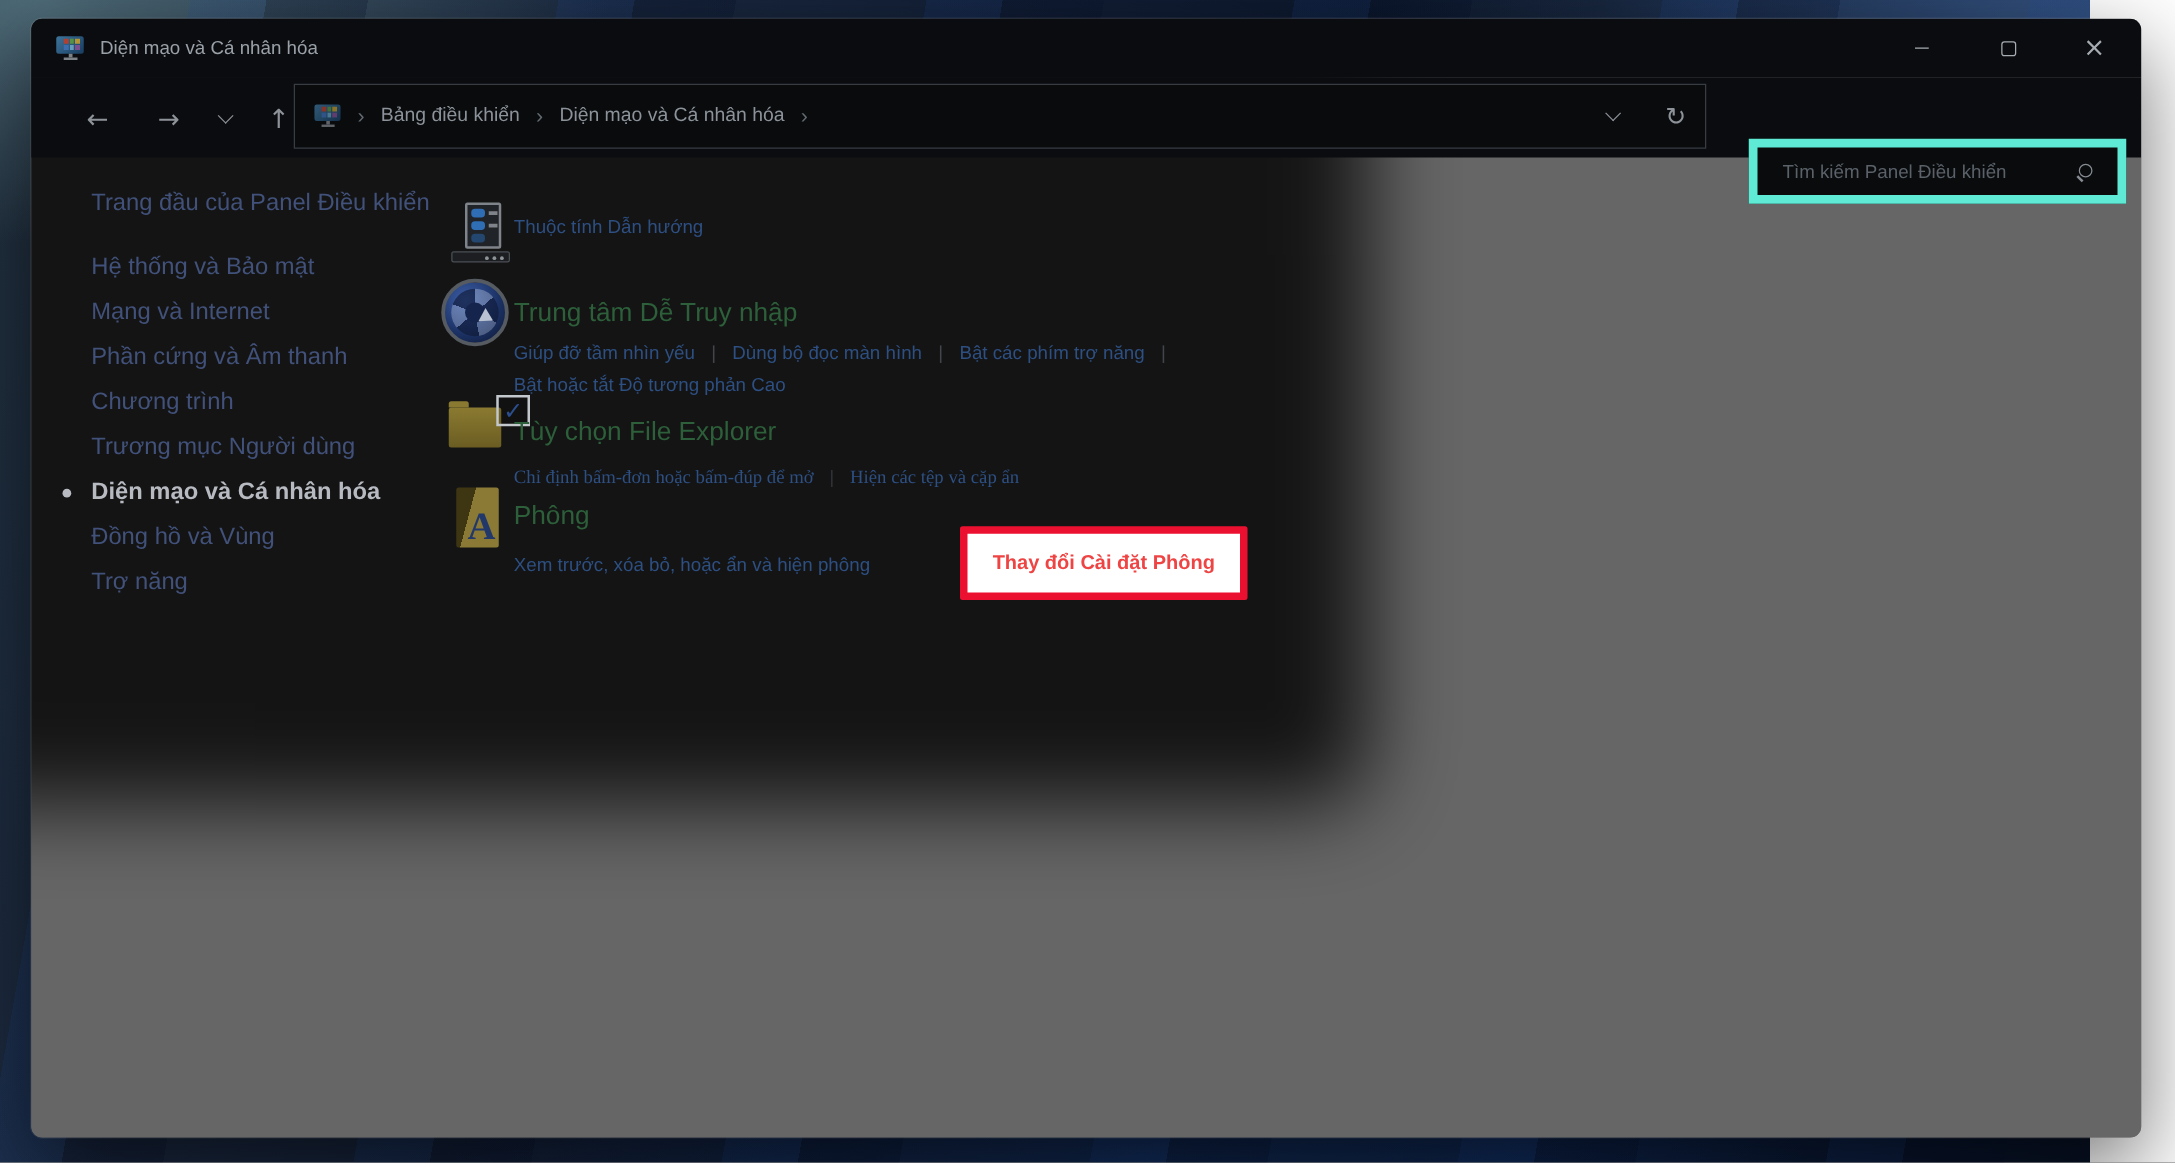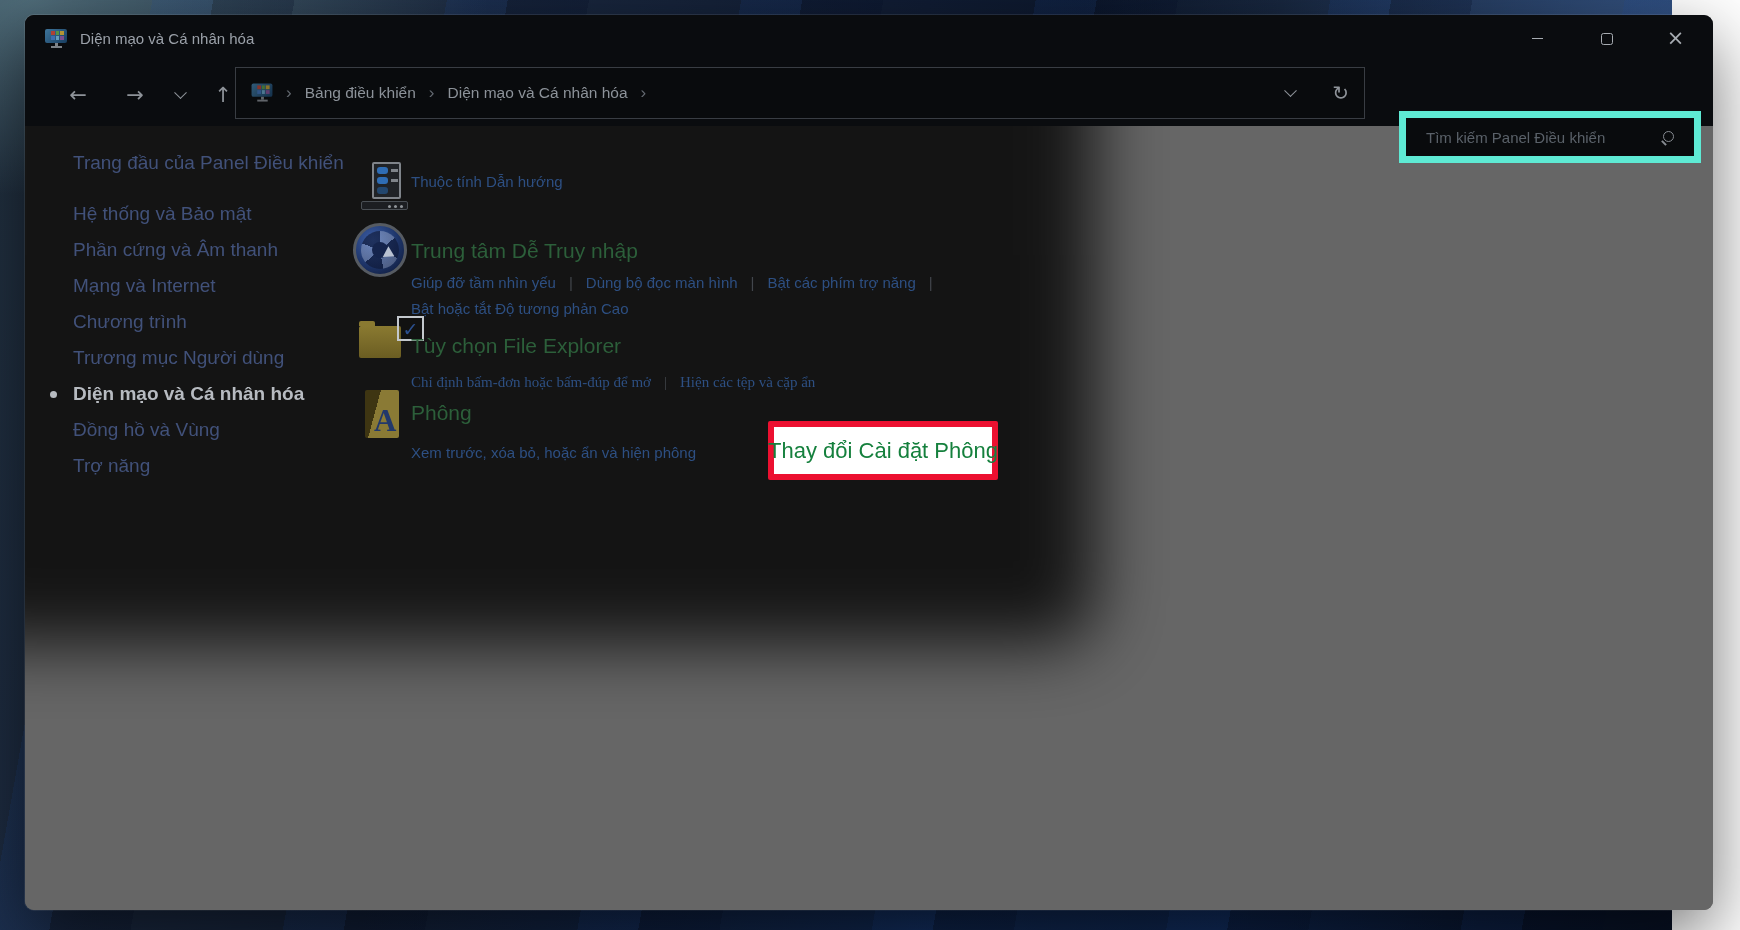--- a/index.html
+++ b/index.html
@@ -129,21 +129,21 @@
   .icon-fonts { left:340px; top:264px; width:40px; height:50px; }
   .fo-folder { position:absolute; left:0; top:0; width:34px; height:48px;
     background:linear-gradient(105deg,#3e3512 34%,#8a7a35 34%); border-radius:2px; }
   .fo-a { position:absolute; left:9px; top:13px; font-family:"Liberation Serif",serif; font-weight:bold;
     font-size:31px; color:#22386b; }
 
   
   .highlight-box { position:absolute; z-index:7; left:743px; top:295px; width:230px; height:59px;
     background:#ffffff; border:6px solid #ec1030; border-radius:2px;
     display:flex; align-items:center; justify-content:center; }
-  .highlight-box a { color:#15803d; font-size:22px; text-decoration:none; white-space:nowrap; cursor:pointer; }
+  .highlight-box a { color:#ef4444; font-size:16px; text-decoration:none; white-space:nowrap; cursor:pointer;font-weight:bold; }
 </style>
 </head>
 <body>
 
 <div class="desktop">
   <div class="window">
 
     <div class="titlebar">
       <div class="cpicon">
         <div class="screen"></div>
@@ -215,22 +215,22 @@
         <span class="mag"></span>
       </div>
     </div>
 
     <div class="content">
       <div class="dim-blob"></div>
 
       <ul class="sidebar">
         <li class="home">Trang đầu của Panel Điều khiển</li>
         <li>Hệ thống và Bảo mật</li>
+        <li>Mạng và Internet</li>
         <li>Phần cứng và Âm thanh</li>
-        <li>Mạng và Internet</li>
         <li>Chương trình</li>
         <li>Trương mục Người dùng</li>
         <li class="active">
           <span class="bullet"></span><span>Diện mạo và Cá nhân hóa</span>
         </li>
         <li>Đồng hồ và Vùng</li>
         <li>Trợ năng</li>
       </ul>
 
       <div class="main">

